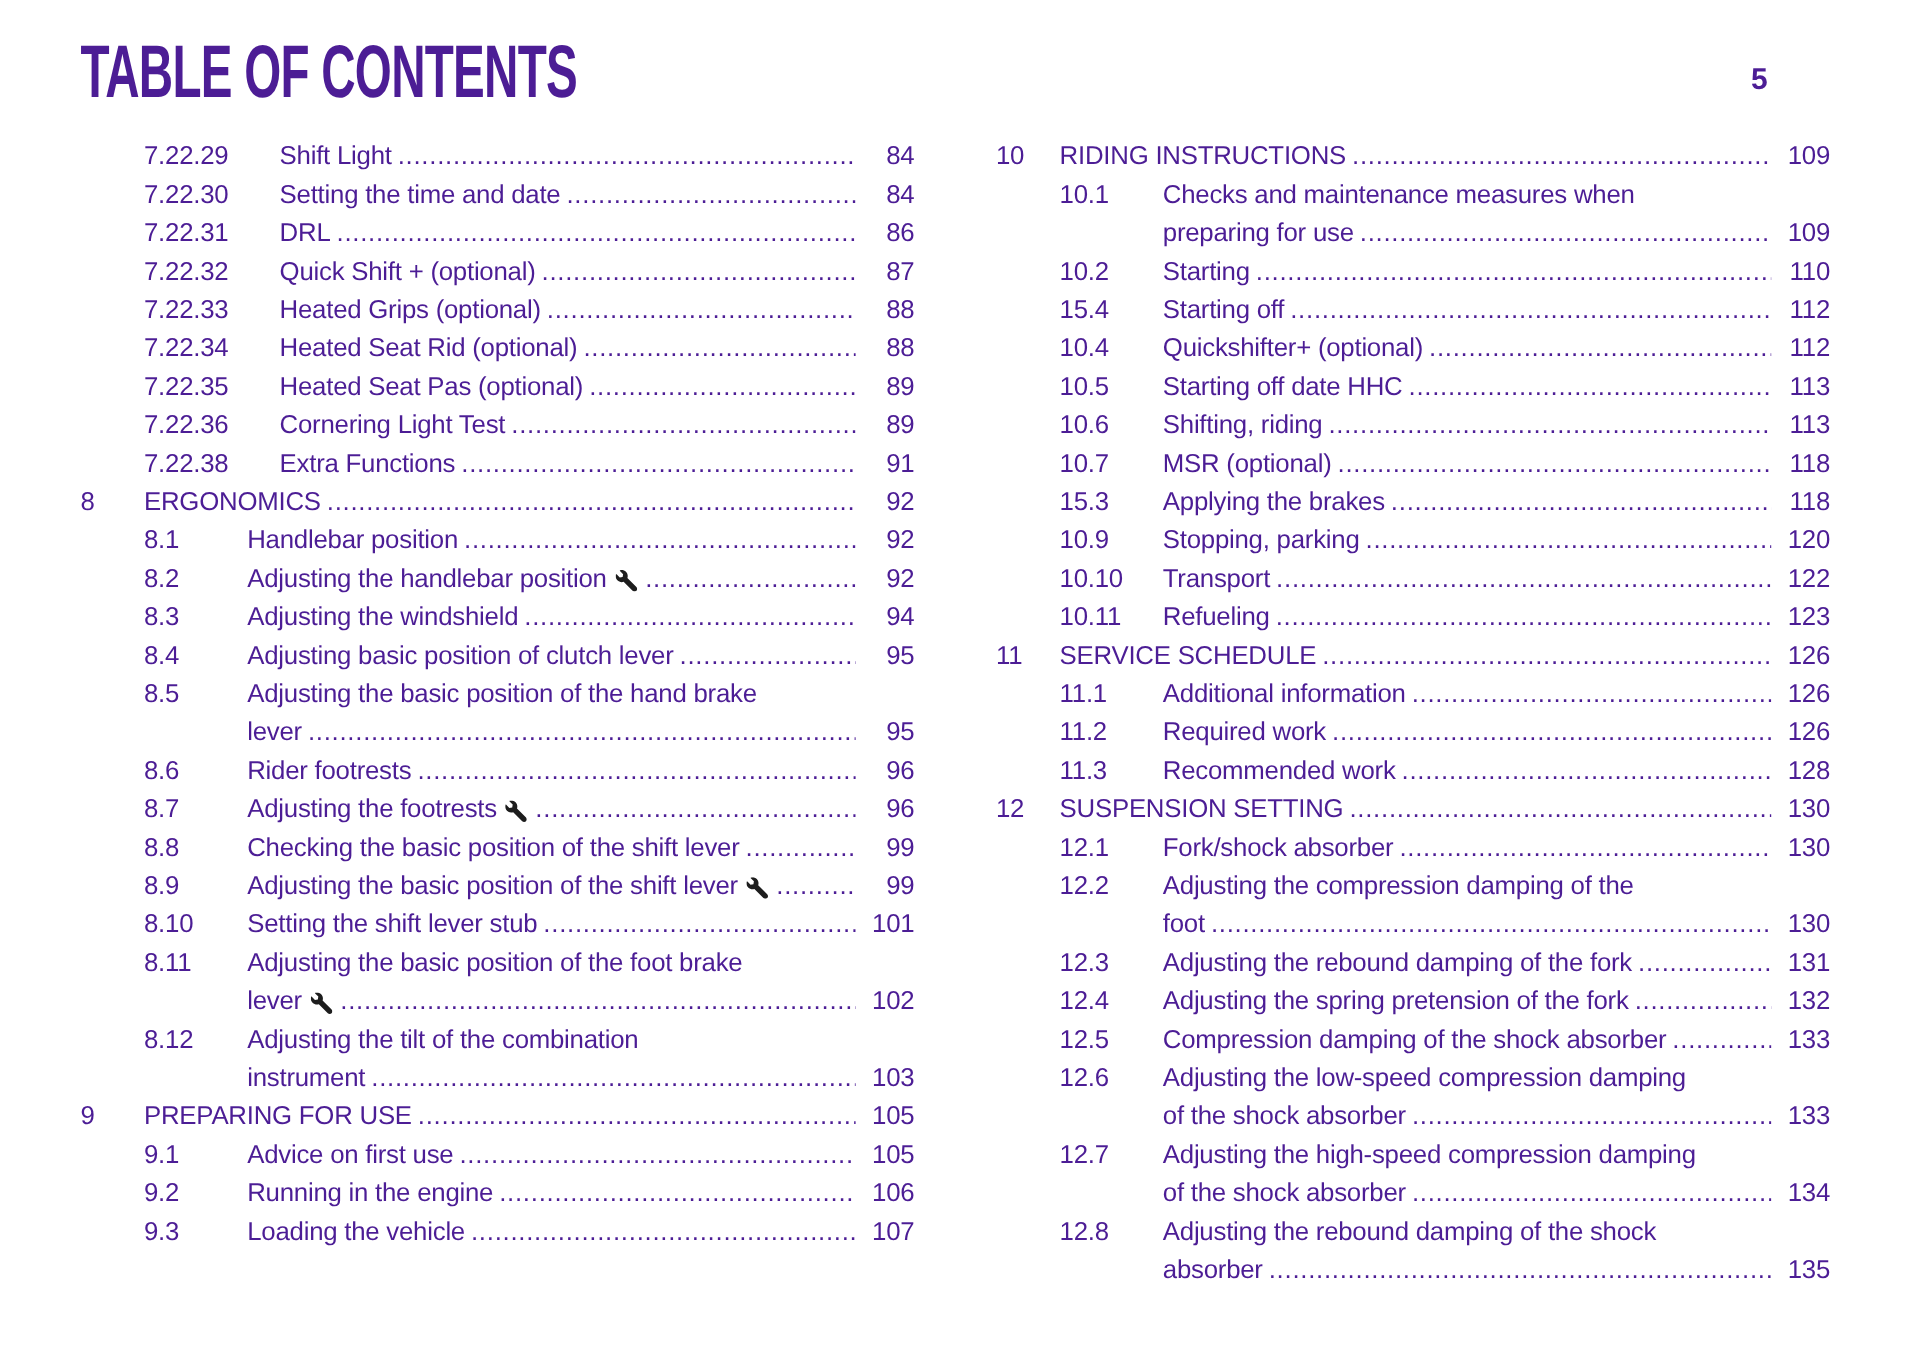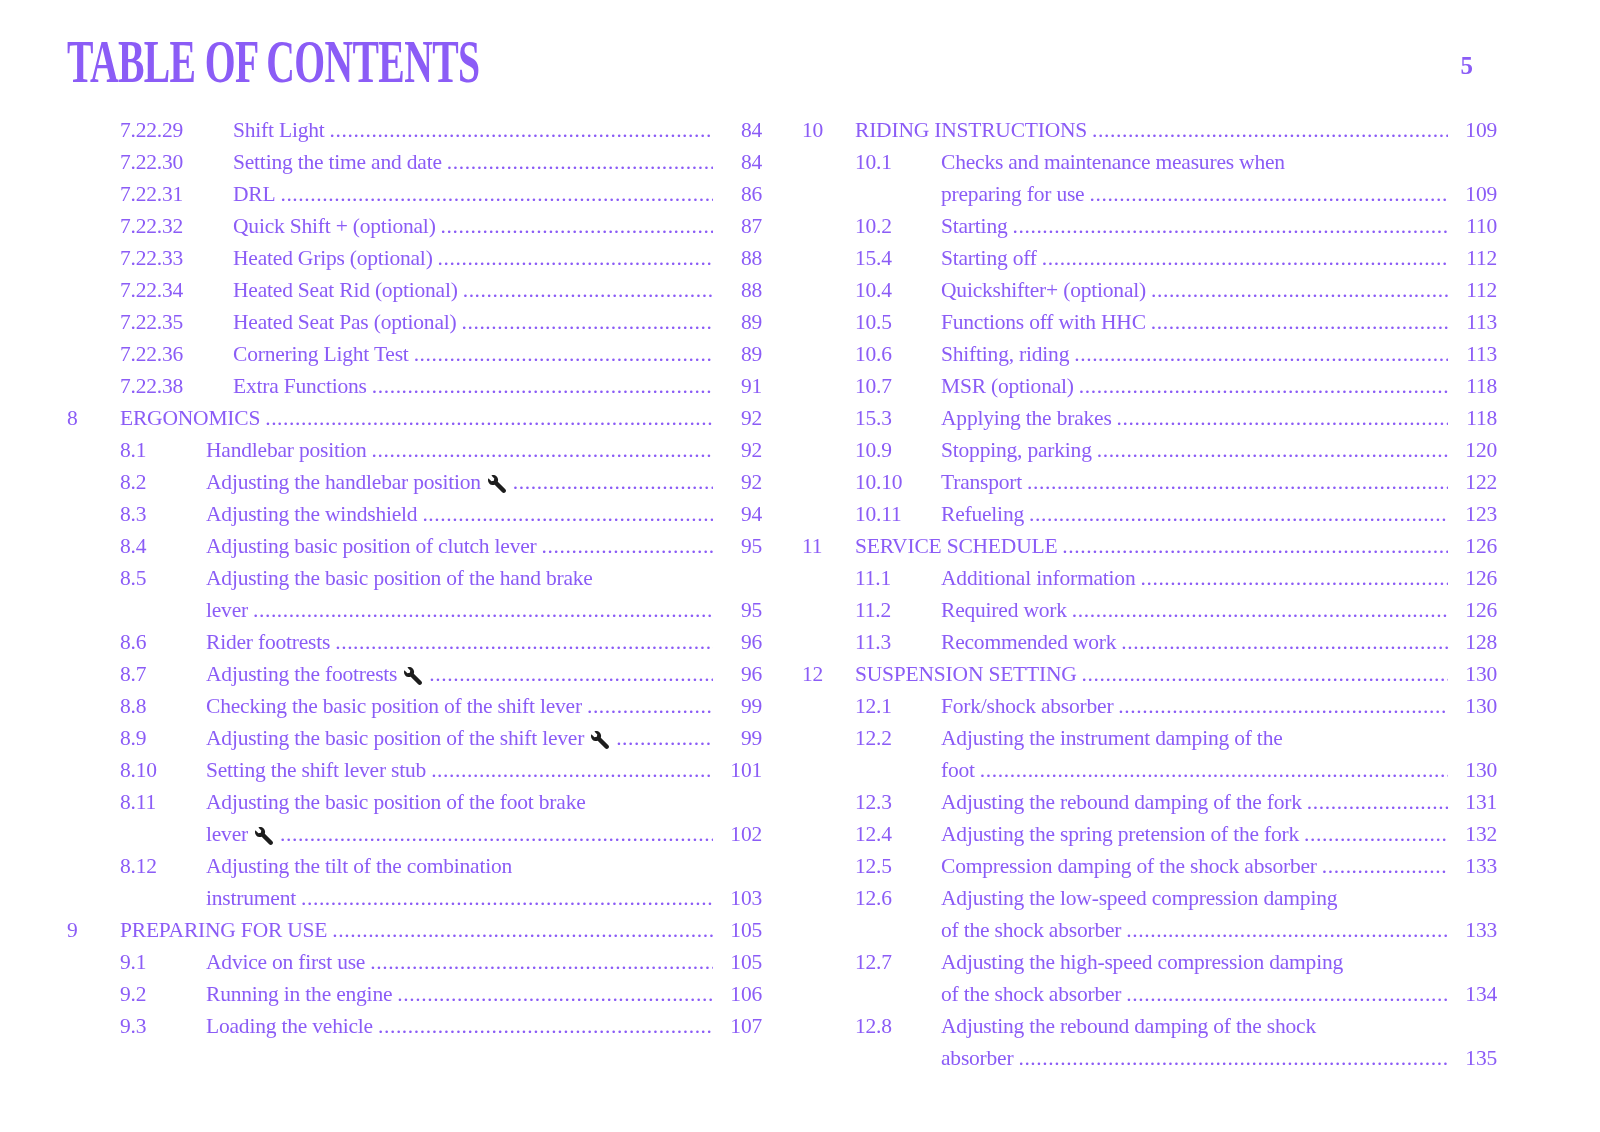--- a/index.html
+++ b/index.html
@@ -1,37 +1,37 @@
 <!DOCTYPE html>
 <html><head>
 <meta charset="utf-8">
 <style>
   html,body{margin:0;padding:0;background:#ffffff;}
   .sheet{
     position:relative;
     width:1576px;height:1132px;
     background:#ffffff;
-    color:#8b5cf6;
-    font-family:Liberation Serif, serif;
+    color:#4c1d95;
+    font-family:Liberation Sans, sans-serif;
     overflow:hidden;
   }
   .page-title{
     position:absolute;left:67px;top:30px;margin:0;
     font-size:62px;font-weight:bold;line-height:1;
     letter-spacing:-1px;
     transform:scaleX(0.64);transform-origin:left top;
     white-space:nowrap;
   }
   .page-number{
     position:absolute;top:52px;right:103px;
     font-size:25px;font-weight:bold;
   }
   .columns{
     position:absolute;left:67px;top:114px;
-    display:flex;gap:40px;
+    display:flex;gap:68px;
   }
   .col{width:695px;}
   .entry{display:flex;font-size:21.5px;line-height:32px;letter-spacing:-0.2px;}
   .entry .num{flex:none;white-space:nowrap;}
   .entry.lvl1 .num{width:53px;}
   .entry.lvl2{padding-left:53px;}
   .entry.lvl2 .num{width:86px;}
   .entry.lvl2.wide .num{width:113px;}
   .entry .body{flex:1;min-width:0;display:block;}
   .line{display:block;}
@@ -381,21 +381,21 @@
               <span class="txt">Quickshifter+ (optional)</span>
               <span class="dots"></span>
               <span class="pg">112</span>
             </span>
           </span>
   </div>
         <div class="entry lvl2">
     <span class="num">10.5</span>
     <span class="body">
             <span class="line last">
-              <span class="txt">Functions off with HHC</span>
+              <span class="txt">Starting off date HHC</span>
               <span class="dots"></span>
               <span class="pg">113</span>
             </span>
           </span>
   </div>
         <div class="entry lvl2">
     <span class="num">10.6</span>
     <span class="body">
             <span class="line last">
               <span class="txt">Shifting, riding</span>
@@ -510,21 +510,21 @@
             <span class="line last">
               <span class="txt">Fork/shock absorber</span>
               <span class="dots"></span>
               <span class="pg">130</span>
             </span>
           </span>
   </div>
         <div class="entry lvl2">
     <span class="num">12.2</span>
     <span class="body">
-            <span class="line">Adjusting the instrument damping of the</span>
+            <span class="line">Adjusting the compression damping of the</span>
             <span class="line last">
               <span class="txt">foot</span>
               <span class="dots"></span>
               <span class="pg">130</span>
             </span>
           </span>
   </div>
         <div class="entry lvl2">
     <span class="num">12.3</span>
     <span class="body">

